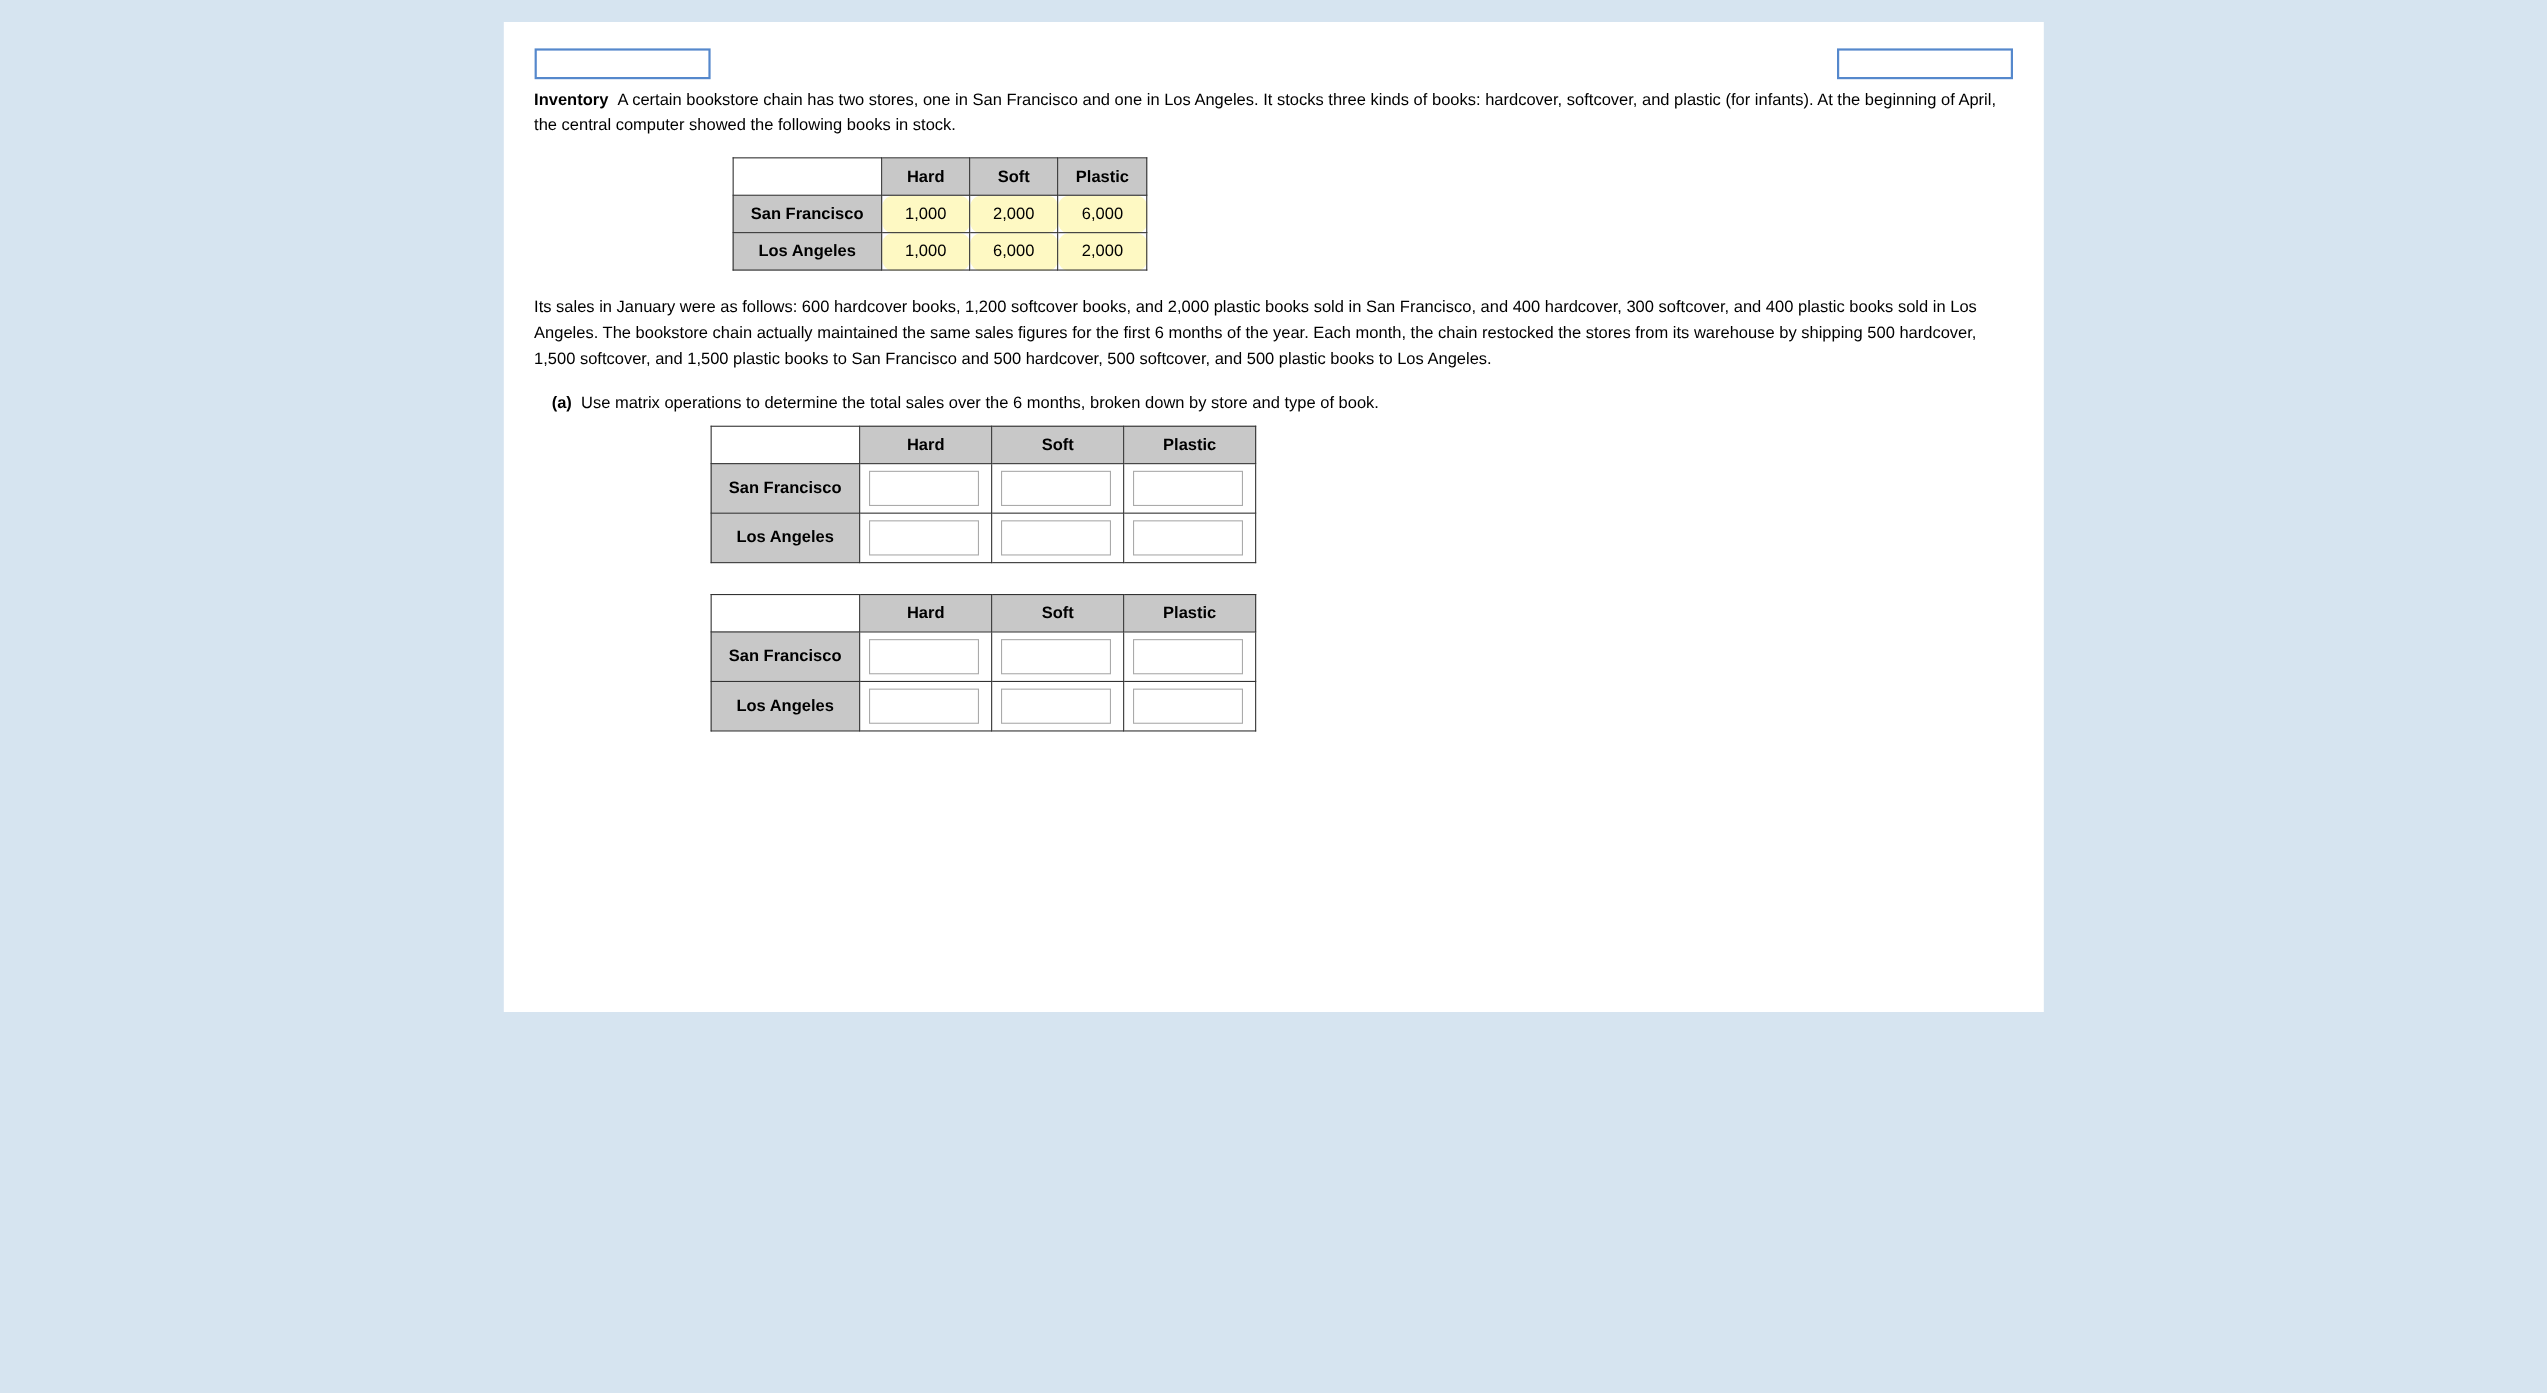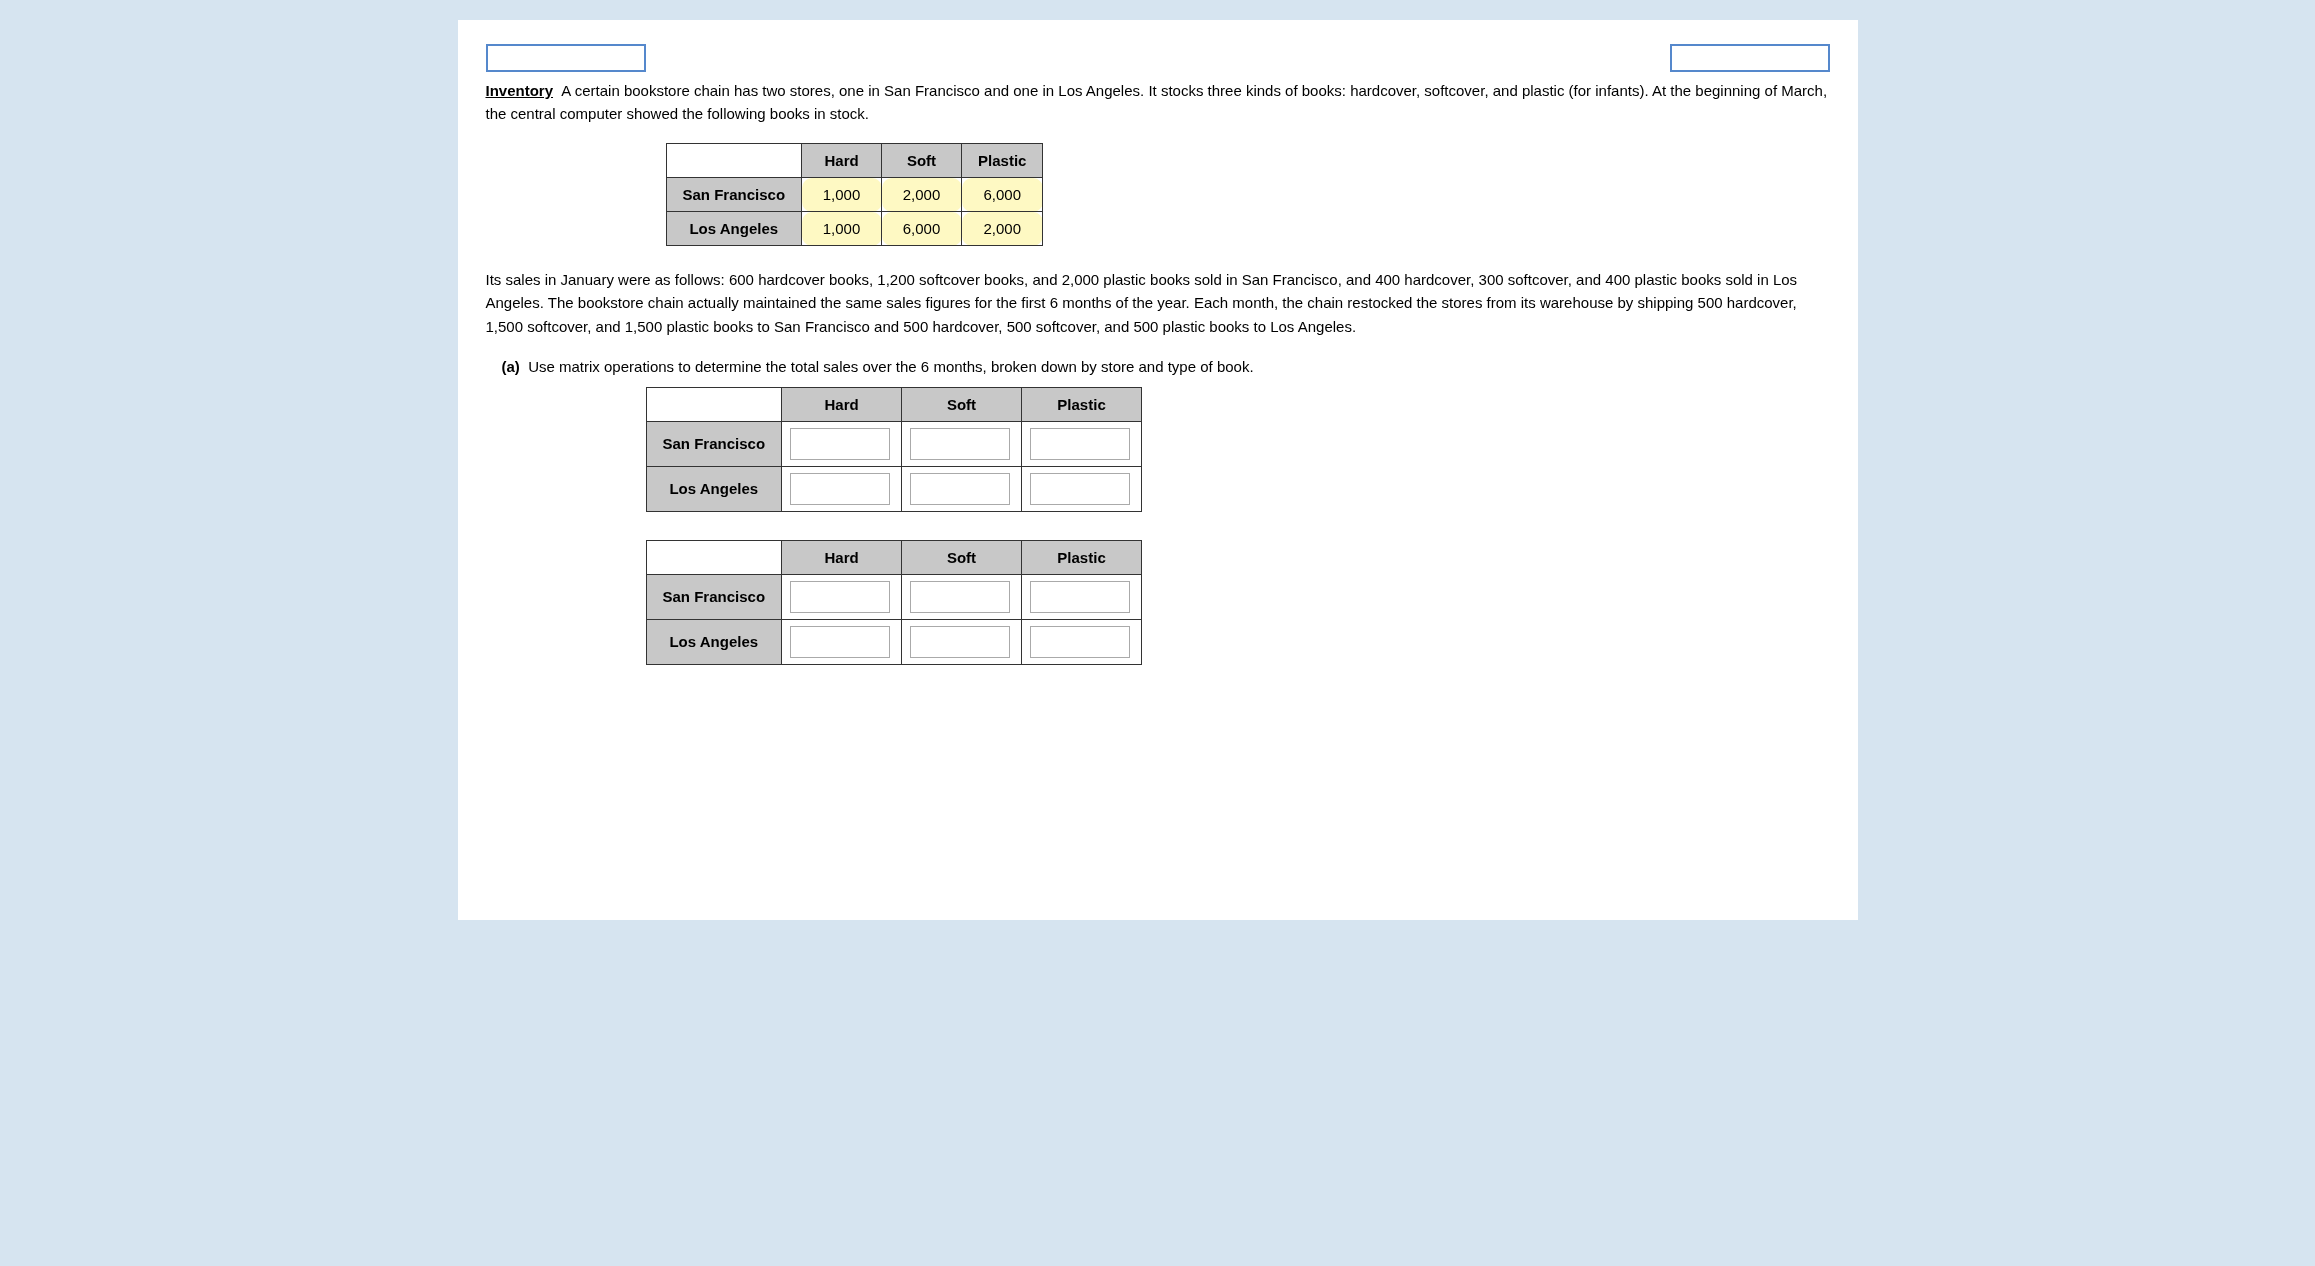--- a/index.html
+++ b/index.html
@@ -20,21 +20,20 @@
       background-color: #ffffff;
       padding: 24px 28px;
       max-width: 1400px;
       margin: 0 auto;
       min-height: 900px;
     }
 
     .problem-title {
       font-weight: bold;
       display: inline;
-      text-decoration: underline;
     }
 
     .intro-text {
       margin-bottom: 18px;
       line-height: 1.5;
     }
 
     .initial-table-wrapper {
       margin-left: 180px;
       margin-bottom: 22px;
@@ -134,21 +133,21 @@
 
 <div class="page-container">
 
   <div class="top-inputs">
     <input type="text" class="top-input-box" style="">
     <input type="text" class="top-input-box" style="">
   </div>
 
   <div class="intro-text">
     <span class="problem-title">Inventory</span>
-    <span>&nbsp;<span>A certain bookstore chain has two stores, one in San Francisco and one in Los Angeles. It stocks three kinds of books: hardcover, softcover, and plastic (for infants). At the beginning of March, the central computer showed the following books in stock.</span></span>
+    <span>&nbsp;<span>A certain bookstore chain has two stores, one in San Francisco and one in Los Angeles. It stocks three kinds of books: hardcover, softcover, and plastic (for infants). At the beginning of April, the central computer showed the following books in stock.</span></span>
   </div>
 
   <div class="initial-table-wrapper">
     <table class="data-table">
       <thead>
         <tr>
           <th style="background-color:#ffffff; border:1px solid #333;"></th>
           <th>Hard</th>
           <th>Soft</th>
           <th>Plastic</th>

